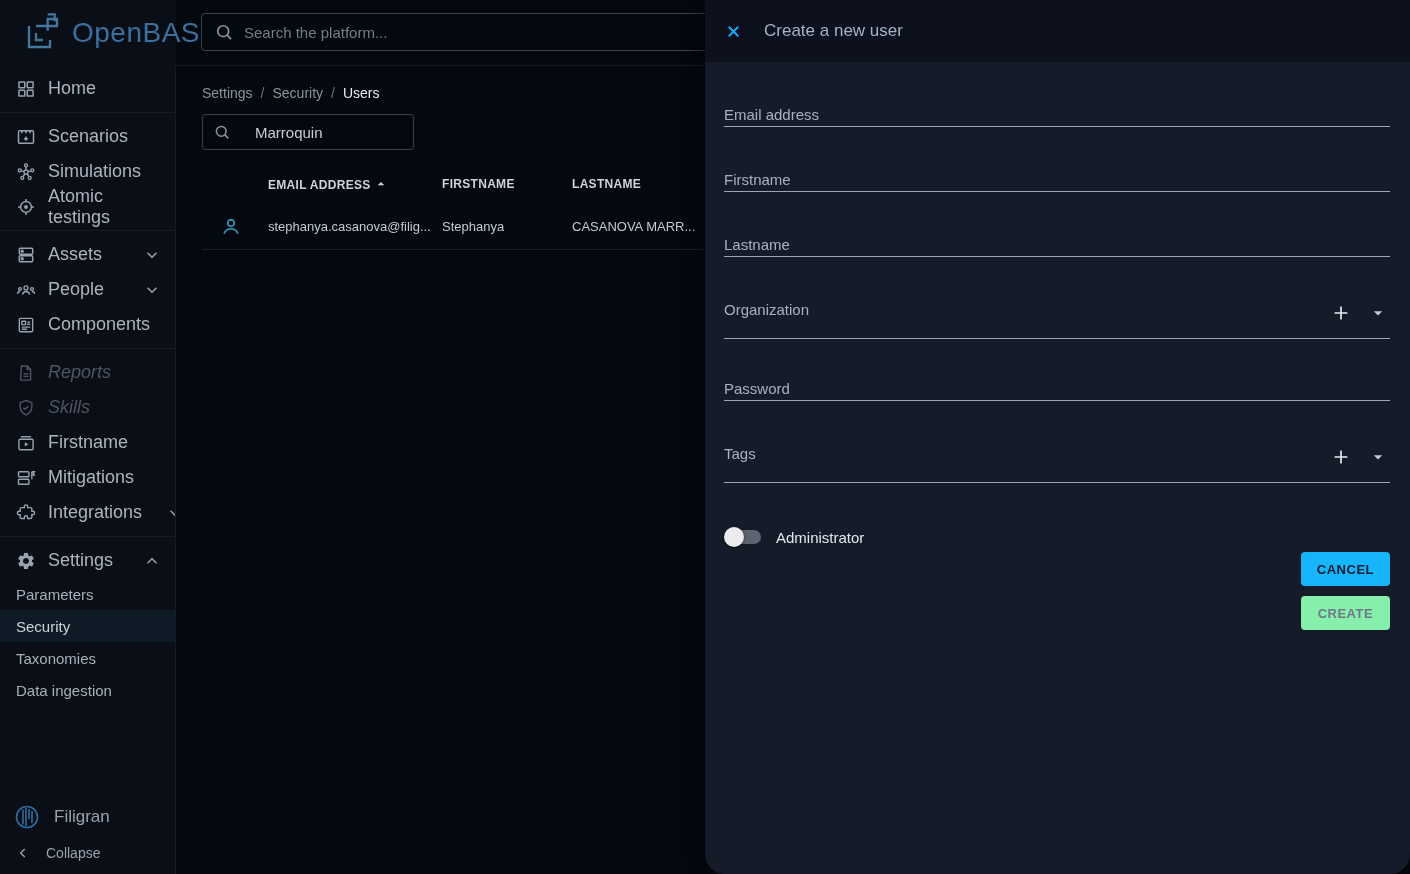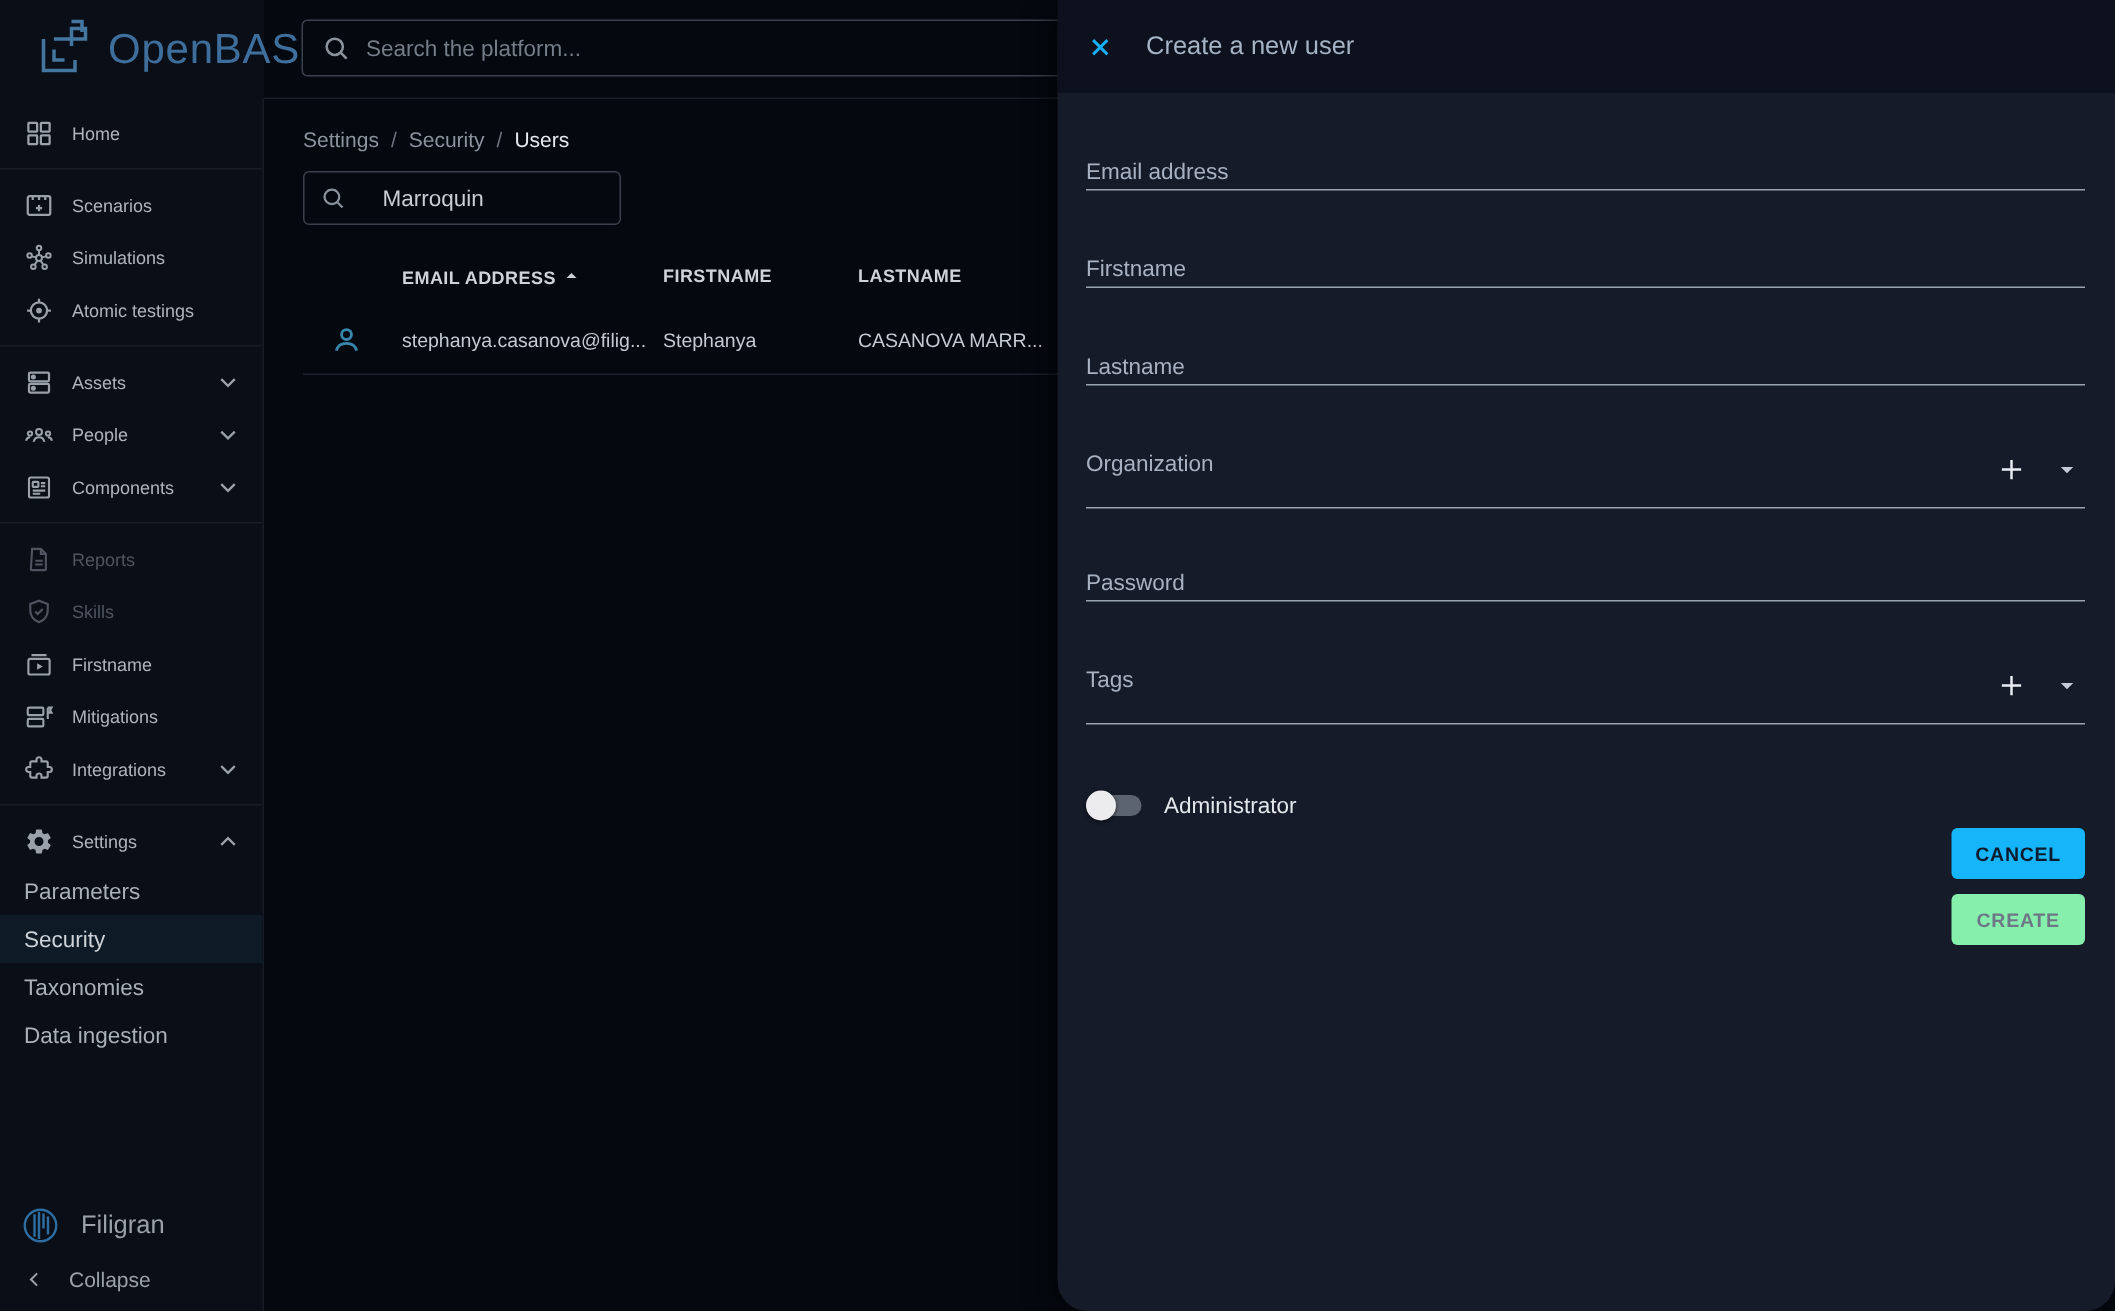--- a/index.html
+++ b/index.html
@@ -17,23 +17,23 @@
   .platform-search input::placeholder { color:#747d88; opacity:1; }
 
   
   .sidebar { position:absolute; left:0; top:0; bottom:0; width:176px;
              background:#0a0e16; z-index:2; display:flex; flex-direction:column; }
   .logo-row { height:66px; display:flex; align-items:center; padding-left:22px; gap:8px; }
   .logo-text { color:#3e6f9c; font-size:28px; letter-spacing:0.5px; }
   .side-body { flex:1; border-right:1px solid #161c26; display:flex; flex-direction:column;
                padding-top:5px; overflow:hidden; }
   .nav-item { height:35px; display:flex; align-items:center; padding:0 14px 0 16px;
-              gap:12px; color:#aeb4bd; font-size:12px; cursor:pointer; }
+              gap:12px; color:#aeb4bd; font-size:18px; cursor:pointer; }
   .nav-item .nav-icon { width:20px; height:20px; color:#9aa1ab; flex:0 0 20px; }
-  .nav-item.disabled, .nav-item.disabled .nav-icon { color:#4f5560; }
+  .nav-item.disabled, .nav-item.disabled .nav-icon { color:#4f5560;font-style:italic; }
   .nav-item .spacer { flex:1; }
   .nav-chevron { width:18px; height:18px; color:#9aa1ab; }
   .nav-divider { border-top:1px solid #161c26; margin:6px 0; }
   .sub-item { height:32px; display:flex; align-items:center; padding-left:16px;
               color:#a9b0b9; font-size:15px; cursor:pointer; }
   .sub-item.selected { background:#0e1b26; color:#cdd2d8; }
   .side-footer { margin-top:auto; padding-bottom:6px; }
   .filigran-row { height:42px; display:flex; align-items:center; padding-left:14px; gap:14px;
                   color:#9aa1ab; font-size:17px; cursor:pointer; }
   .collapse-row { height:30px; display:flex; align-items:center; padding-left:16px; gap:16px;

